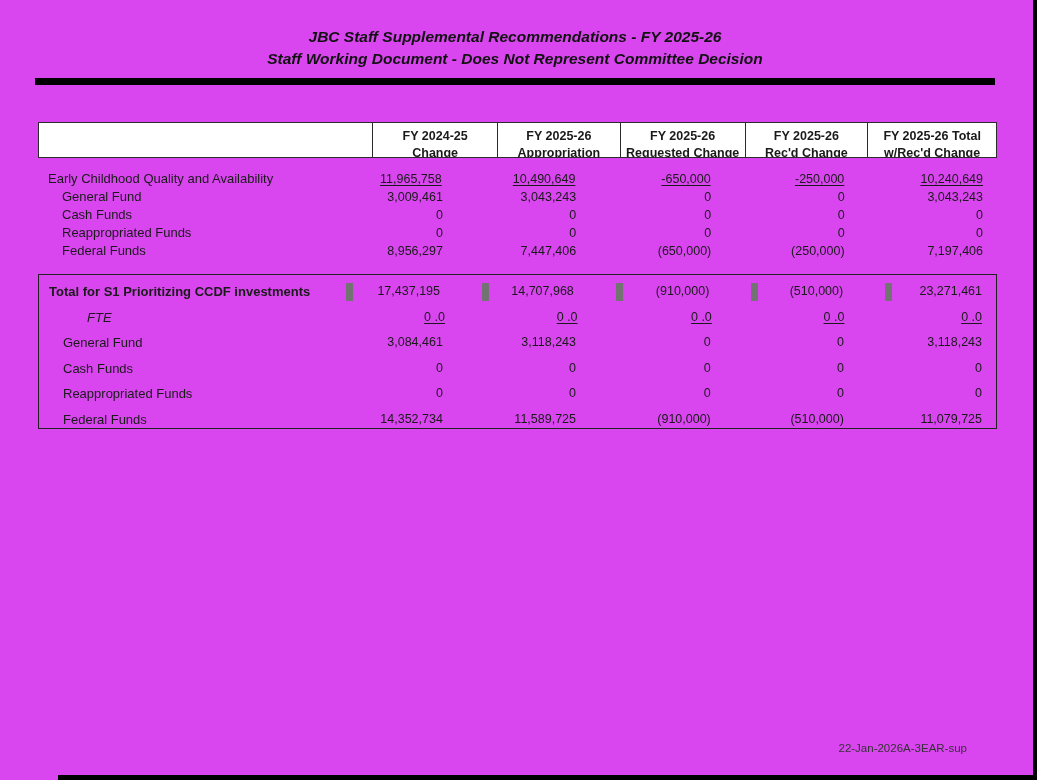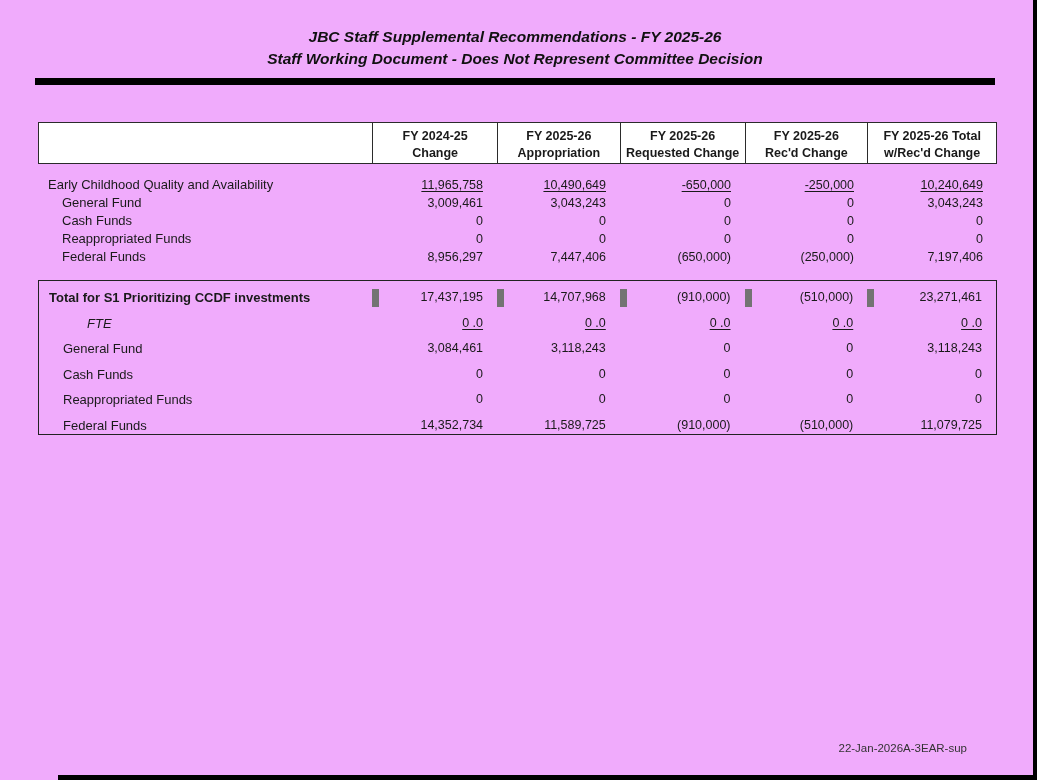--- a/index.html
+++ b/index.html
@@ -1,42 +1,42 @@
 <!DOCTYPE html>
 <html><head>
 <meta charset="utf-8">
 <style>
   * { box-sizing: border-box; margin: 0; padding: 0; }
   html, body { background: #ffffff; }
   body { font-family: "Liberation Sans", "DejaVu Sans", sans-serif; color: #1a1a1a; }
-  .page { position: relative; width: 1037px; height: 780px; background: #f0abfc; overflow: hidden; }
+  .page { position: relative; width: 1037px; height: 780px; background: #d946ef; overflow: hidden; }
 
   
   .doc-title { position: absolute; top: 26px; left: 35px; width: 960px; text-align: center;
                font-weight: bold; font-style: italic; font-size: 15.5px; line-height: 22px; color: #111; }
   .title-rule { position: absolute; top: 78px; left: 35px; width: 960px; height: 7px; background: #000; }
 
   
   .table-wrap { position: absolute; left: 38px; top: 122px; width: 959px; }
   .cell { overflow: hidden; white-space: nowrap; }
   .w-lbl { width: 334px; }
   .w-c1 { width: 125px; }
   .w-c2 { width: 123px; }
   .w-c3 { width: 125px; }
   .w-c4 { width: 123px; }
   .w-c5 { width: 129px; }
 
-  .thead { display: flex; height: 42px; border: 1.5px solid #2b2b2b; background: #fff; }
+  .thead { display: flex; height: 36px; border: 1.5px solid #2b2b2b; background: #fff; }
   .hcell { font-weight: bold; font-size: 12.5px; line-height: 17px; text-align: center;
            padding-top: 5px; }
   .hcell + .hcell { border-left: 1px solid #2b2b2b; }
   .hcell span { display: block; }
 
   .sec1 { margin-top: 12px; }
-  .trow { display: flex; height: 18px; line-height: 18px; }
+  .trow { display: flex; height: 18px; line-height: 18px; gap: 28px; }
   .lbl { font-size: 13px; padding-left: 10px; }
   .ind1 { padding-left: 24px; }
   .ind2 { padding-left: 48px; }
   .num { font-size: 12.5px; text-align: right; padding-right: 14px; }
   .u { text-decoration: underline; text-underline-offset: 2px; }
   .b { font-weight: bold; }
   .i { font-style: italic; }
 
   .total-box { margin-top: 14px; border: 1.5px solid #222; }
   .total-box .trow { height: 17.5px; line-height: 17.5px; margin-top: 8px; }

